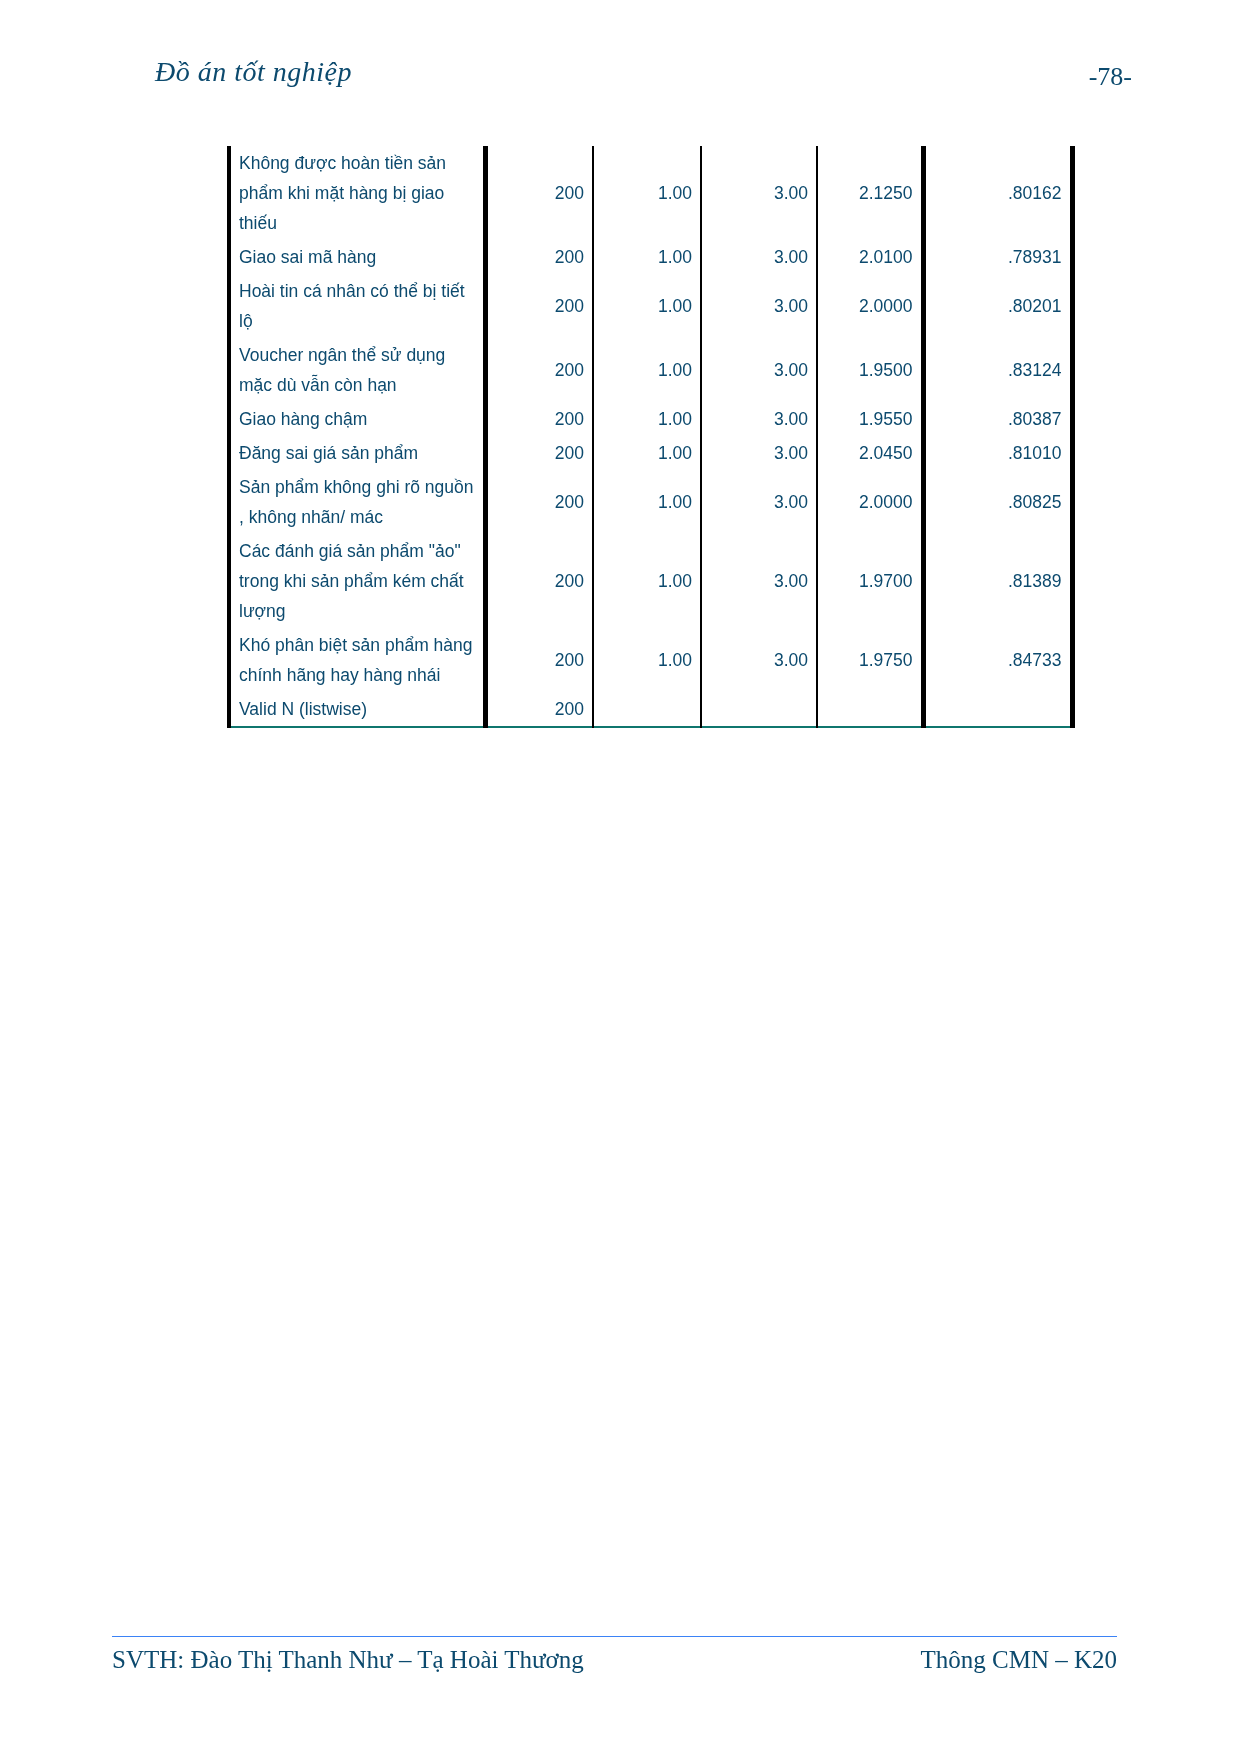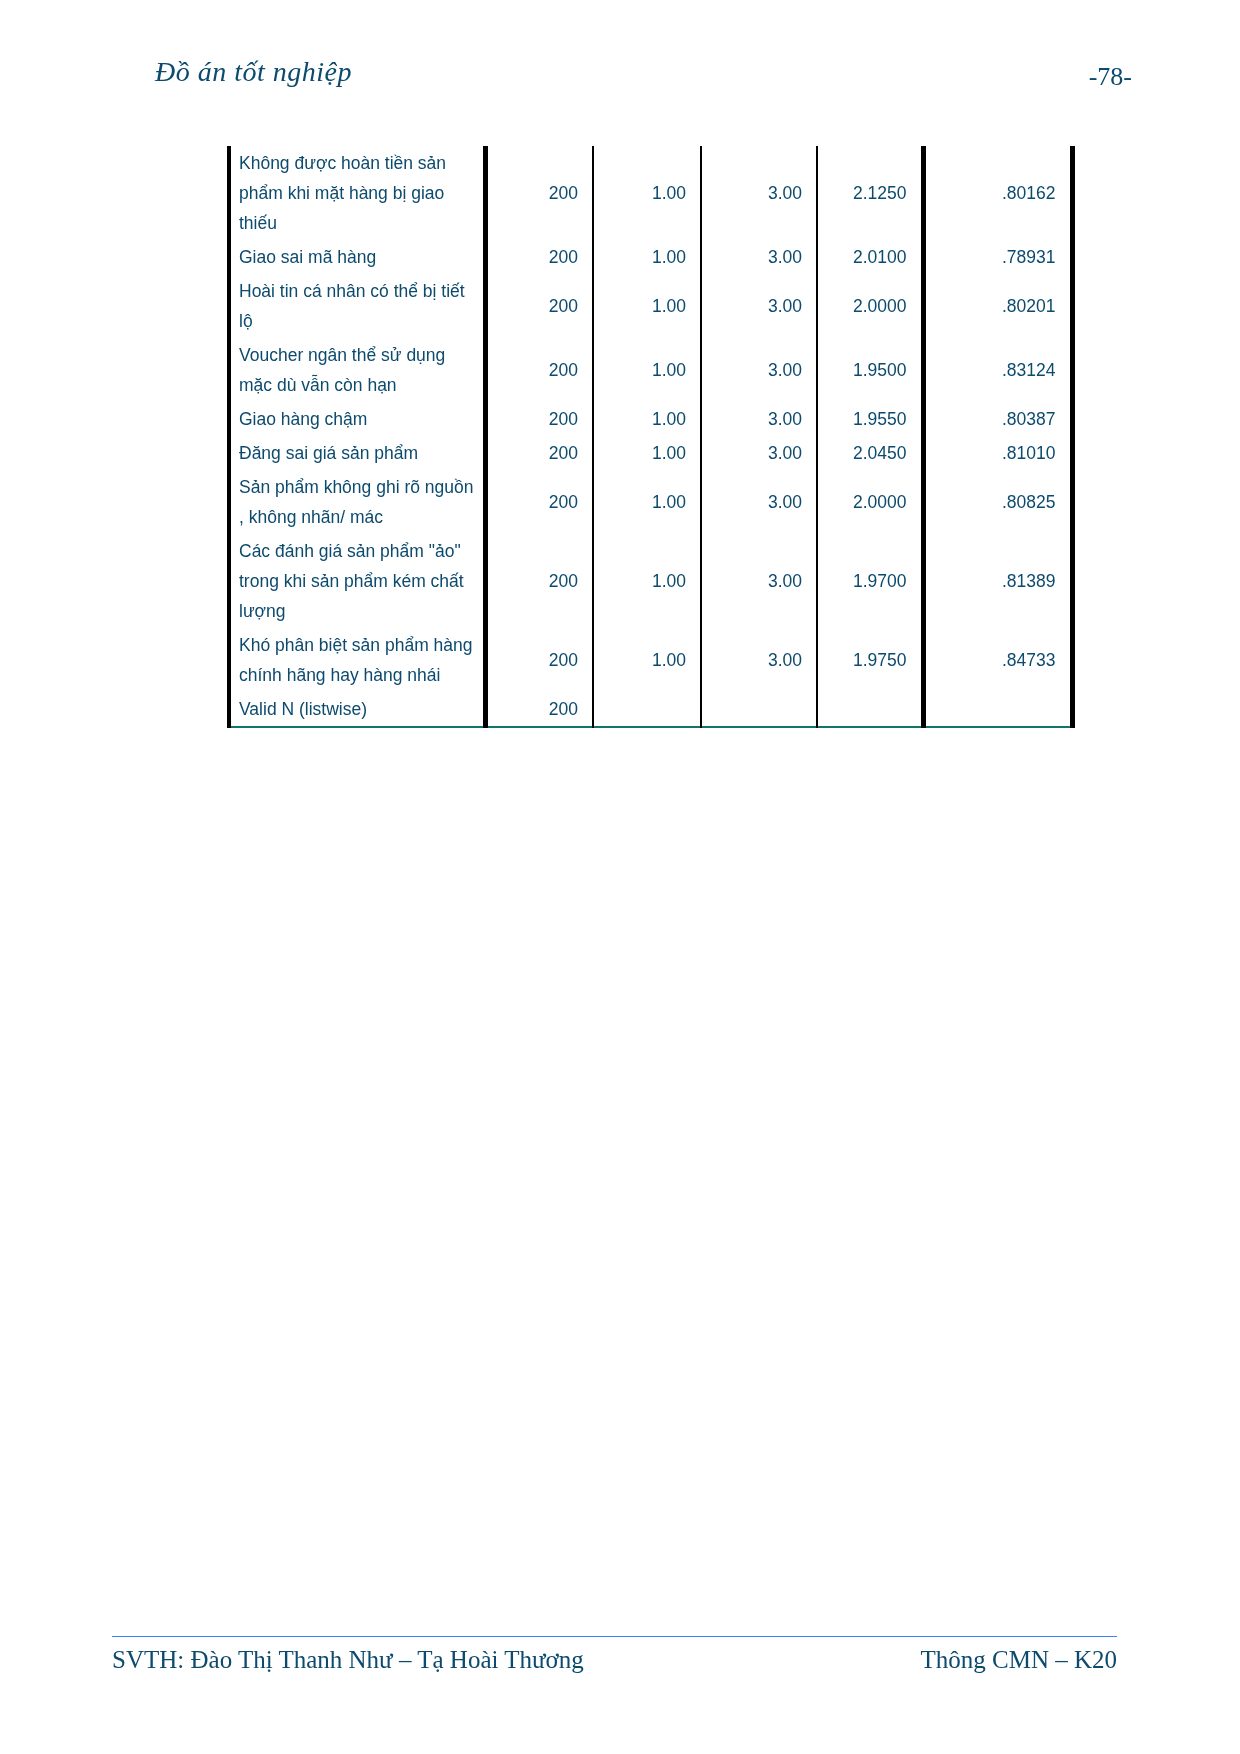--- a/index.html
+++ b/index.html
@@ -50,21 +50,21 @@
     padding-left: 8px;
     padding-right: 6px;
     line-height: 30px;
     text-align: left;
   }
   td.col-n, td.col-min, td.col-max { border-right: 2px solid #000; }
   td.col-mean { border-right: 5px solid #000; }
   td.col-std  { border-right: 5px solid #000; }
   td.num {
     text-align: right;
-    padding-right: 14px;
+    padding-right: 8px;
     line-height: 30px;
   }
   .footer {
     position: absolute;
     left: 112px;
     top: 1636px;
     width: 1005px;
     border-top: 1px solid #3b82f6;
     padding-top: 9px;
     display: flex;

